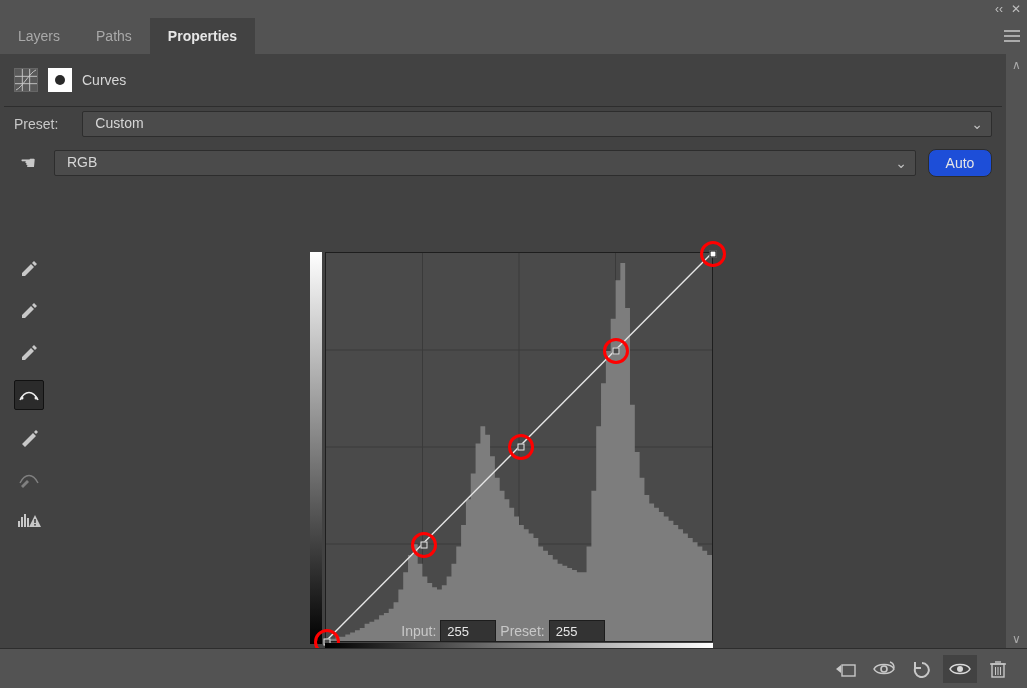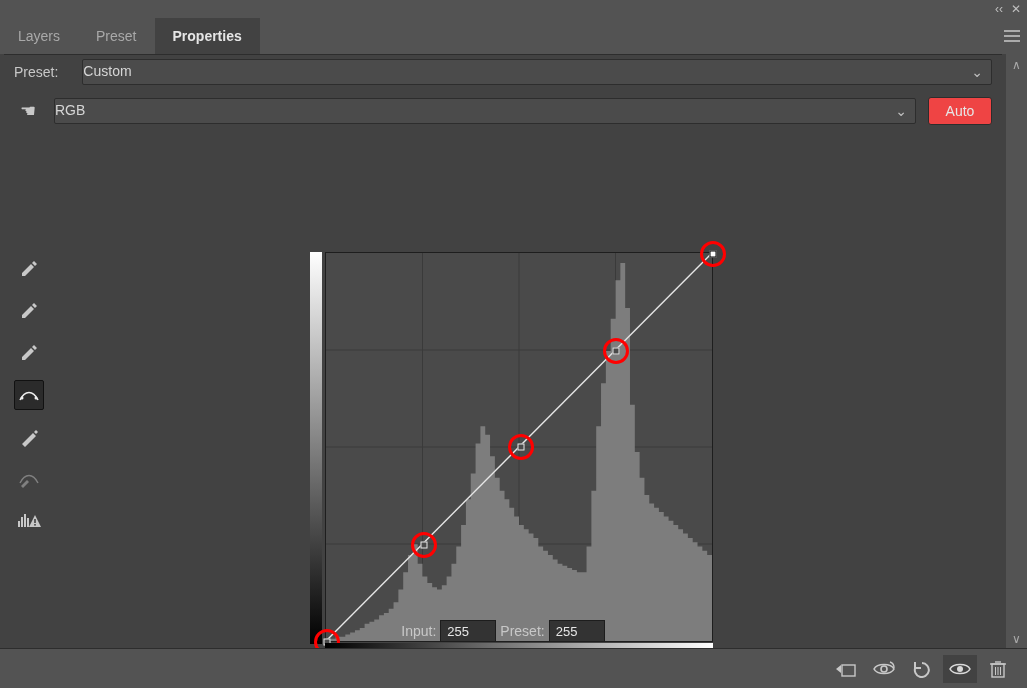--- a/index.html
+++ b/index.html
@@ -101,43 +101,43 @@
     padding:4px 14px 6px 14px;
     height:36px;
   }
   .label { color:#c8c8c8; font-size:14px;}
   .select {
     flex:1;
     height:26px;
     background:#4b4b4b;
     border:1px solid #2d2d2d;
     border-radius:2px;
-    padding:3px 0;
+    padding:3px 12px;
     color:#d6d6d6;
     font-size:14px;
     position:relative;
   }
   .select .caret {
     position:absolute; right:8px; top:50%; transform:translateY(-50%);
     color:#bfbfbf;
   }
 
   
   .channel-row {
     display:flex; align-items:center; gap:12px;
     padding:4px 14px;
     height:40px;
   }
   .hand-icon { width:28px; text-align:center; color:#c8c8c8; font-size:18px;}
   .auto-btn {
     width:64px; height:28px;
-    background:#ef4444;
+    background:#1d4ed8;
     border:1px solid #2d2d2d;
     color:#e6e6e6;
-    border-radius:3px;
+    border-radius:8px;
     font-size:14px;
   }
 
   
   .toolcol {
     position:absolute;
     left:14px; top:200px;
     width:32px;
     display:flex; flex-direction:column; gap:12px;
   }
@@ -234,39 +234,57 @@
 <body>
 <div class="workspace">
 
   <div class="sysbar">
     <span>‹‹</span>
     <span>✕</span>
   </div>
 
   <div class="tabstrip">
     <div class="tab">Layers</div>
-    <div class="tab">Preset</div>
+    <div class="tab">Paths</div>
     <div class="tab active">Properties</div>
     <div class="menu-icon">
       <svg width="16" height="12" viewBox="0 0 16 12">
           <g stroke="#c8c8c8" stroke-width="1.5">
             <line x1="0" y1="1" x2="16" y2="1"></line>
             <line x1="0" y1="6" x2="16" y2="6"></line>
             <line x1="0" y1="11" x2="16" y2="11"></line>
           </g>
         </svg>
     </div>
   </div>
 
   <div class="right-rail">
     <div class="chevron">∧</div>
     <div class="scroll-chev">∨</div>
   </div>
 
   <div class="panel">
+    <div class="panel-header">
+      <div class="curve-icon">
+        <svg viewBox="0 0 24 24">
+            <rect x="0" y="0" width="24" height="24" fill="none"></rect>
+            <g stroke="#c8c8c8" stroke-width="1" fill="none">
+              <line x1="0" y1="8" x2="24" y2="8"></line>
+              <line x1="0" y1="16" x2="24" y2="16"></line>
+              <line x1="8" y1="0" x2="8" y2="24"></line>
+              <line x1="16" y1="0" x2="16" y2="24"></line>
+              <path d="M1 23 C 8 20, 16 4, 23 1"></path>
+            </g>
+          </svg>
+      </div>
+      <div class="mask-icon">
+          <div class="dot"></div>
+        </div>
+      <div class="panel-title">Curves</div>
+    </div>
     <div class="divider"></div>
 
     <div class="preset-row">
       <div class="label">Preset:</div>
       <div class="select">
         <span>Custom</span>
         <span class="caret">⌄</span>
       </div>
     </div>
 

